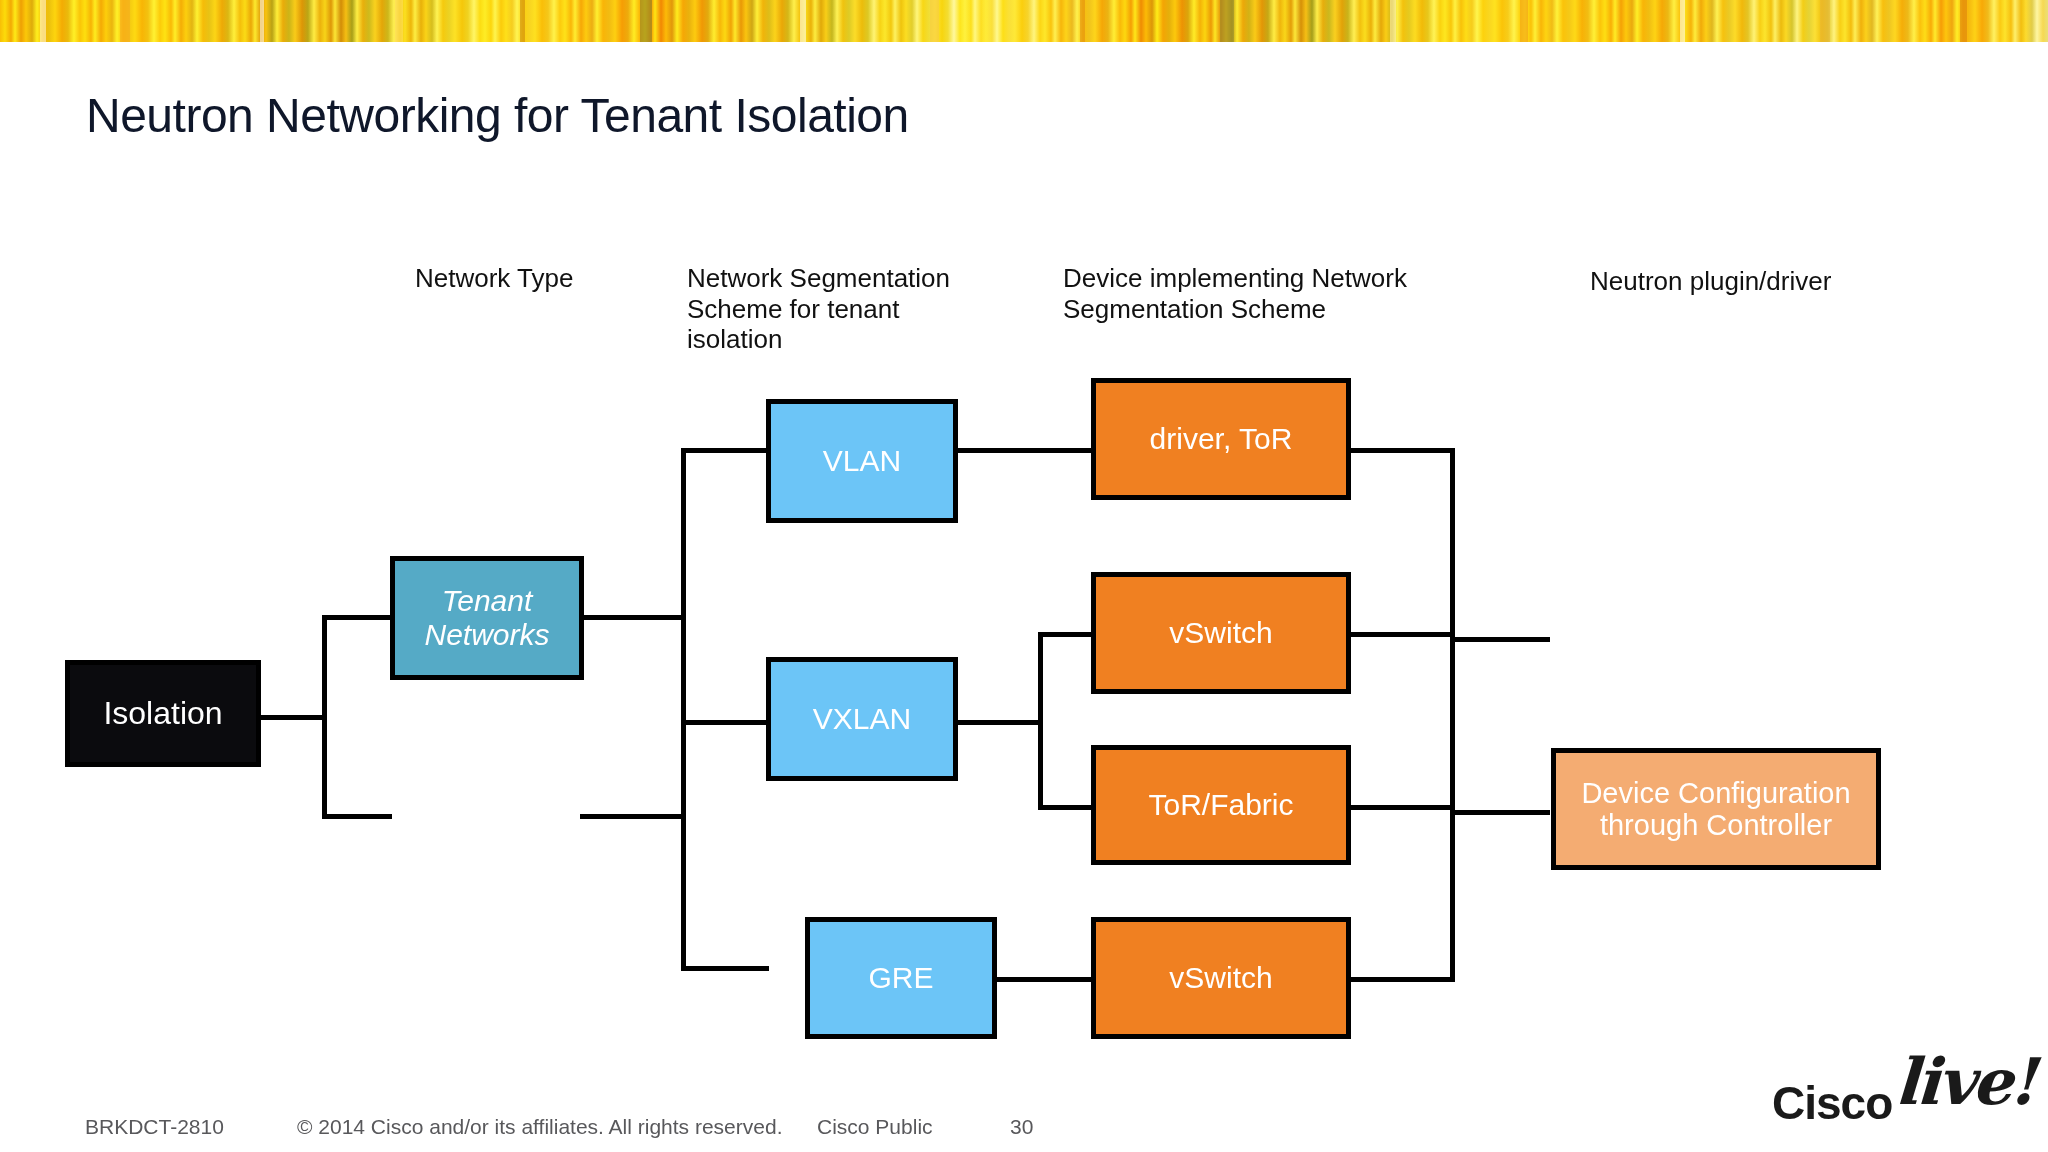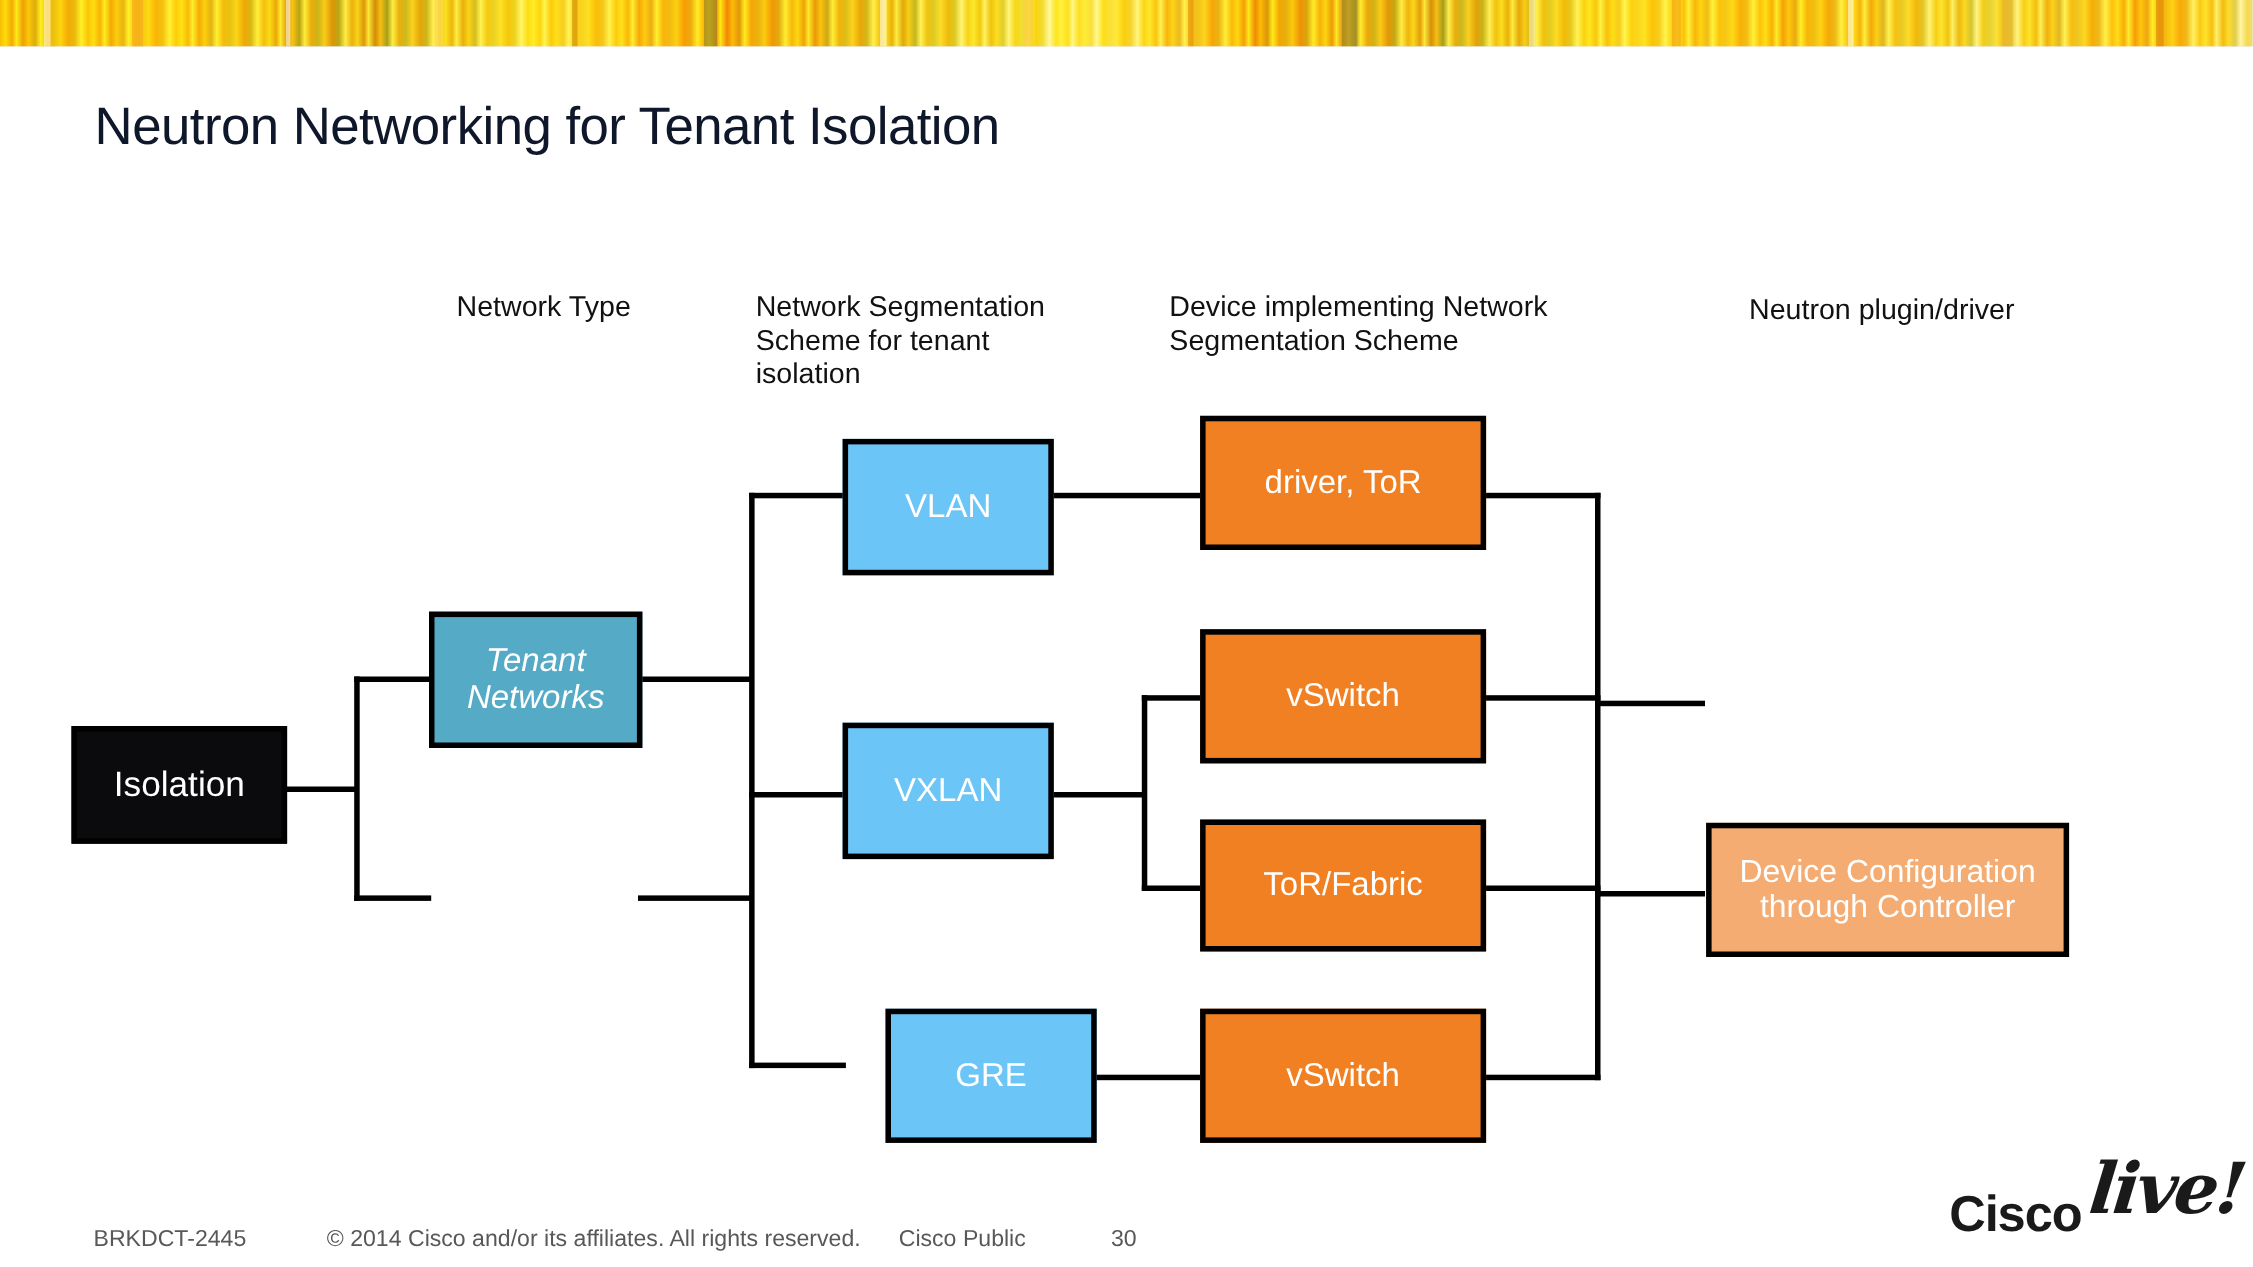--- a/index.html
+++ b/index.html
@@ -214,21 +214,21 @@
 
   <div class="node orange" style="left:1091px; top:572px; width:260px; height:122px;">vSwitch</div>
 
   <div class="node orange" style="left:1091px; top:745px; width:260px; height:120px;">ToR/Fabric</div>
 
   <div class="node orange" style="left:1091px; top:917px; width:260px; height:122px;">vSwitch</div>
 
 
   <div class="node lorange" style="left:1551px; top:748px; width:330px; height:122px; font-size:29px;">Device Configuration through Controller</div>
 
-  <div class="footer-txt" style="left:85px; top:1115px;">BRKDCT-2445</div>
+  <div class="footer-txt" style="left:85px; top:1115px;">BRKDCT-2810</div>
   <div class="footer-txt" style="left:297px; top:1115px;">© 2014 Cisco and/or its affiliates. All rights reserved.</div>
   <div class="footer-txt" style="left:817px; top:1115px;">Cisco Public</div>
   <div class="footer-txt" style="left:1010px; top:1115px;">30</div>
 
   <div id="logo">
     <span class="cisco">Cisco</span>
     <span class="live">live!</span>
   </div>
 
 </div>

